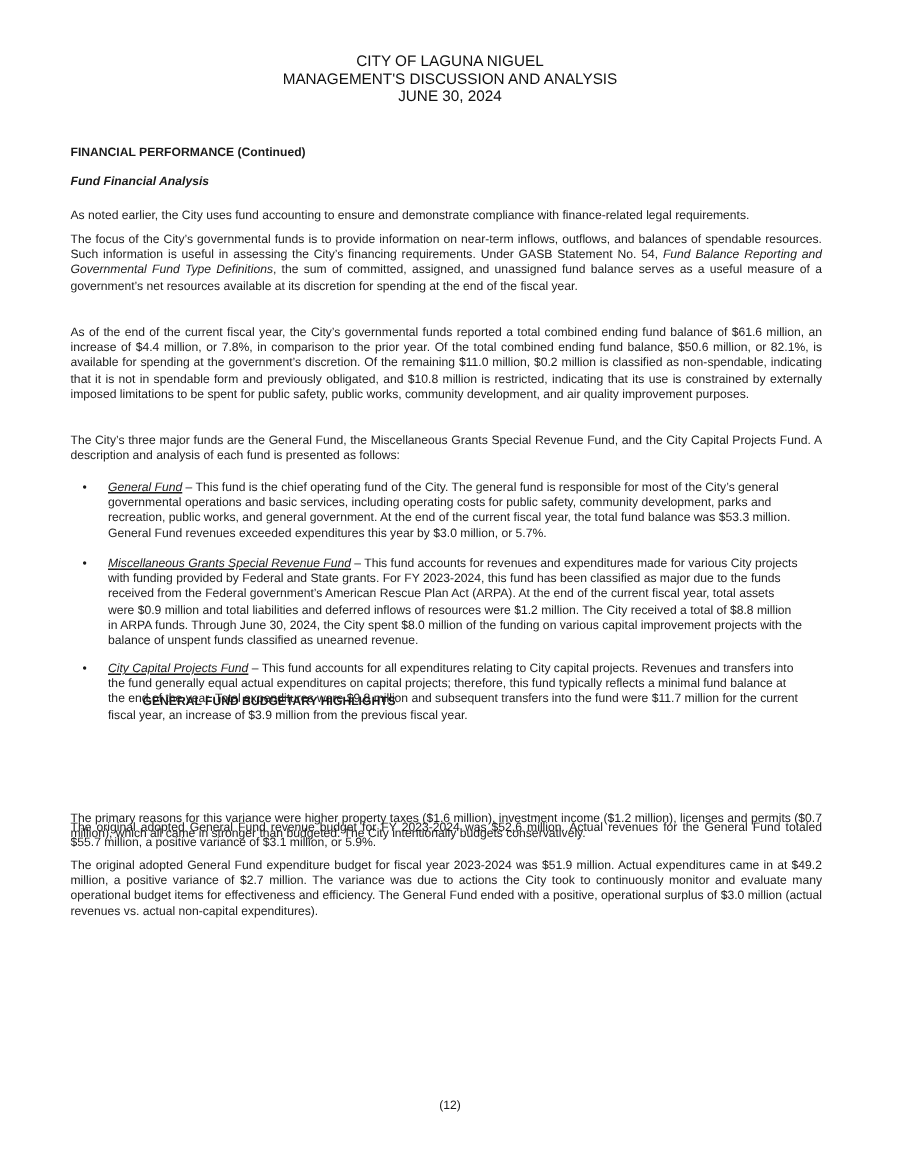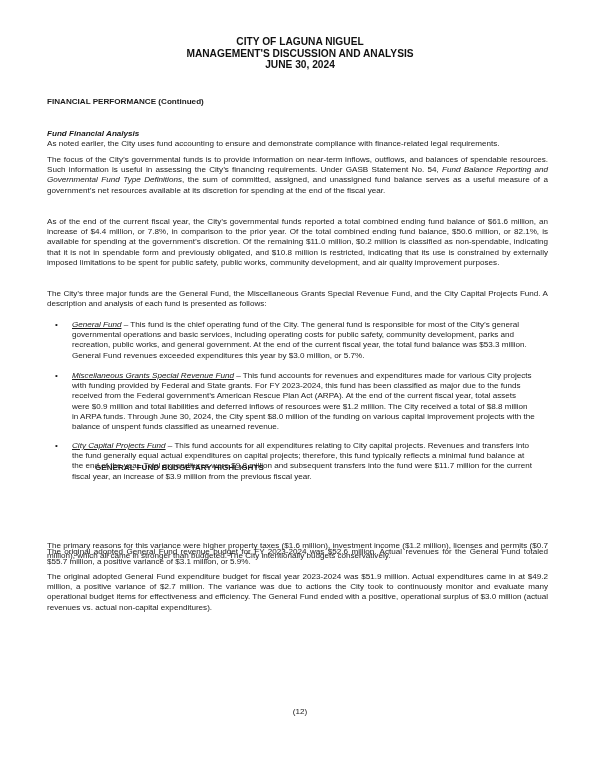--- a/index.html
+++ b/index.html
@@ -1,30 +1,30 @@
 <!DOCTYPE html>
 <html><head>
 <meta charset="utf-8">
 <style>
   html, body { margin: 0; padding: 0; background: #ffffff; }
   body { width: 600px; height: 776px; position: relative; overflow: hidden;
          font-family: "Liberation Sans", sans-serif; color: #1a1a1a; }
   .header { position: absolute; left: 0; top: 36px; width: 600px; text-align: center;
-            font-weight: bold; font-size: 10.2px; line-height: 11.5px; color: #111; }
+            font-weight: normal; font-size: 10.2px; line-height: 11.5px; color: #111; }
   .section-title { position: absolute; left: 47px; font-weight: bold; font-size: 8.1px; text-align: right; }
-  .sub-title { position: absolute; left: 47px; font-weight: bold; font-style: italic; font-size: 8.1px; margin-top: 13px; }
+  .sub-title { position: absolute; left: 47px; font-weight: bold; font-style: italic; font-size: 8.1px; }
   .para { position: absolute; left: 47px; width: 501px; font-size: 8.1px; line-height: 10.2px;
           text-align: justify; }
   .para.last-left { text-align: justify; text-align-last: left; }
   .bullet { position: absolute; left: 55px; width: 480px; font-size: 8.1px; line-height: 10.2px; }
   .bullet .dot { position: absolute; left: 0; top: 0; font-size: 8.1px; }
   .bullet .btext { margin-left: 17px; display: block; }
   .ul-it { text-decoration: underline; font-style: italic; }
   .it { font-style: italic; }
-  .pagenum { position: absolute; left: 0; width: 600px; top: 707px; text-align: center; font-size: 8.1px; }
+  .pagenum { position: absolute; left: 0; width: 600px; top: 732px; text-align: center; font-size: 8.1px; }
 </style>
 </head>
 <body>
 
 <div class="header">
   <div>CITY OF LAGUNA NIGUEL</div>
   <div>MANAGEMENT'S DISCUSSION AND ANALYSIS</div>
   <div>JUNE 30, 2024</div>
 </div>
 

